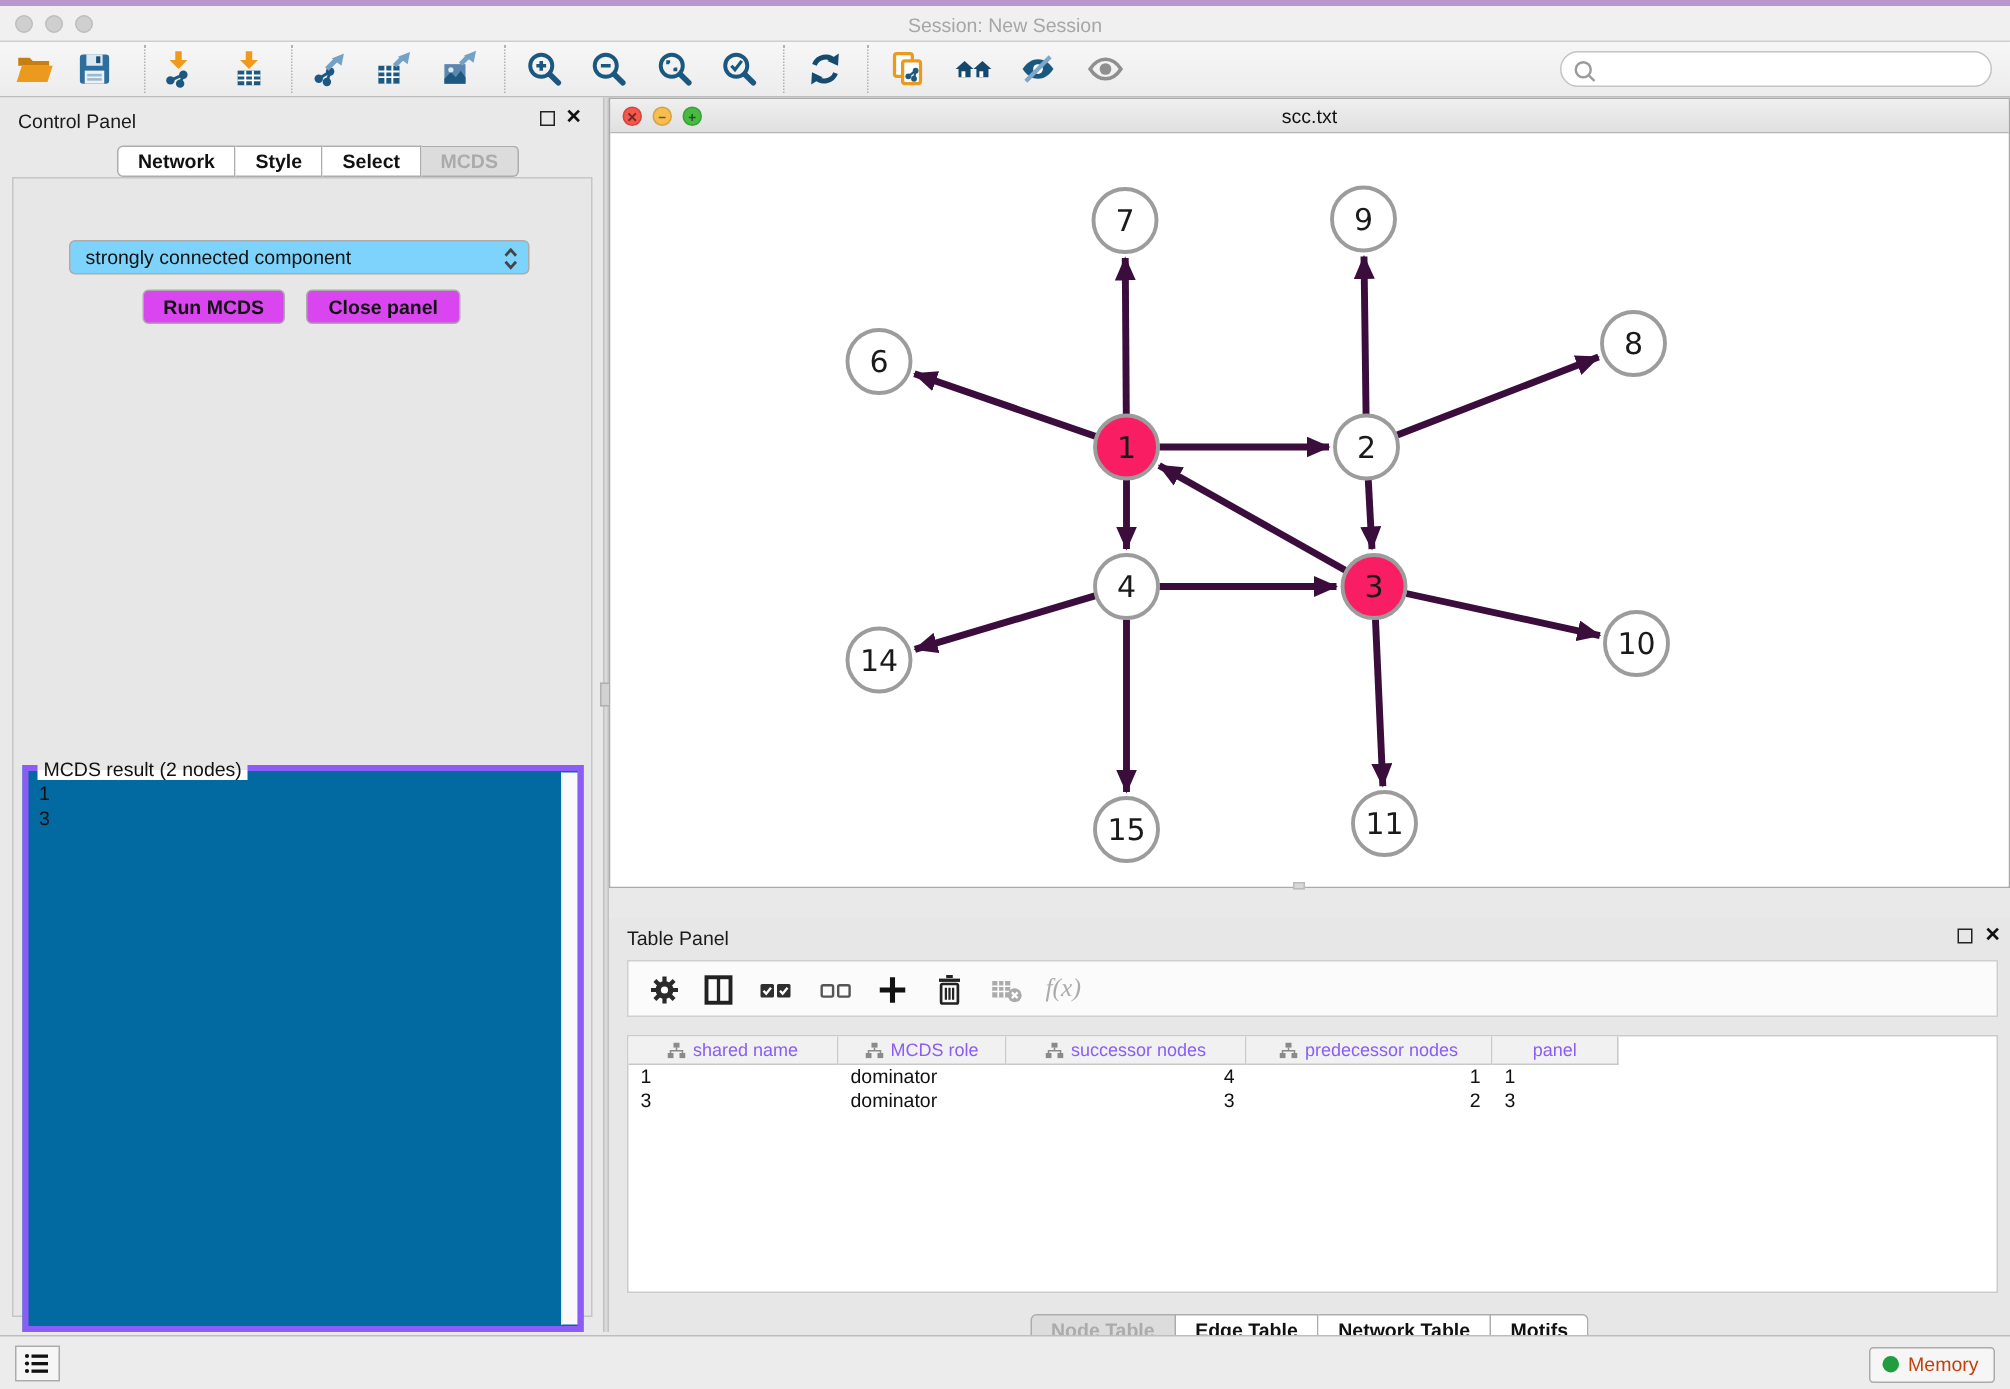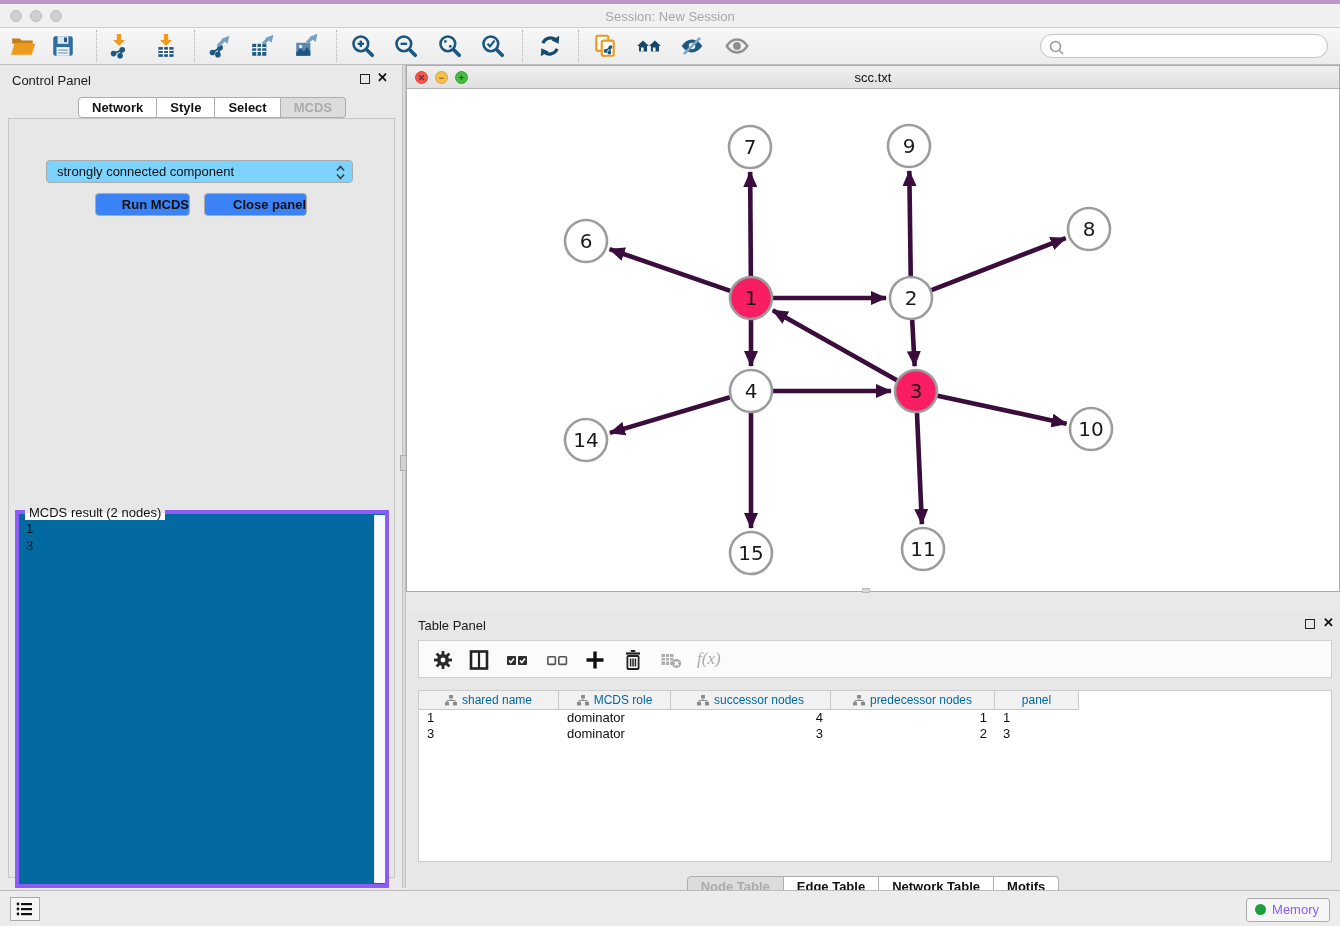--- a/index.html
+++ b/index.html
@@ -28,21 +28,21 @@
   .wbtn-x { position:absolute; top:6px; font-size:13px; font-weight:bold; color:#111; line-height:14px; }
   .tabs-row { position:absolute; display:flex; }
   .tab { height:21px; line-height:19px; padding:0 13px; font-size:13px; font-weight:bold; background:#fff; border:1px solid #ADADAD; border-left:none; color:#111; text-align:left; }
   .tab:first-child { border-left:1px solid #ADADAD; border-radius:4px 0 0 4px; }
   .tab:last-child { border-radius:0 4px 4px 0; }
   .tab.active { background:#DCDCDC; color:#ABABAB; }
   .ctl-inner { position:absolute; left:8px; top:53px; width:387px; height:760px; background:#E7E7E7; border:1px solid #C6C6C6; }
   .opt-label { position:absolute; left:0; width:100%; top:19px; text-align:center; font-size:13px; color:#111; }
   .dropdown { position:absolute; left:37px; top:41px; width:307px; height:23px; background:#7dd3fc; border:1px solid #ABABAB; border-radius:4px; font-size:13px; line-height:21px; padding-left:10px; color:#111; }
   .dd-stepper { position:absolute; right:6px; top:3px; }
-  .btn { position:absolute; height:23px; background:#3b82f6; border:1px solid #ABABAB; border-radius:4px; font-size:13px; font-weight:bold; color:#111; text-align:right; line-height:21px; }
+  .btn { position:absolute; height:23px; background:#d946ef; border:1px solid #ABABAB; border-radius:4px; font-size:13px; font-weight:bold; color:#111; text-align:center; line-height:21px; }
   .result-box { position:absolute; left:6px; top:391px; width:374px; height:378px; border:4px solid #8b5cf6; background:#0369a1; }
   .result-legend { position:absolute; left:6px; top:-9px; padding:0 4px; font-size:13px; color:#111; background:linear-gradient(#E7E7E7 55%, #FFFFFF 55%); }
   .result-lines { position:absolute; left:0; top:2px; padding:4px 7px; font-size:13px; line-height:17px; color:#111; }
   .result-scroll { position:absolute; right:0; top:1px; bottom:1px; width:11px; background:#FAFAFA; border-left:1px solid #E6E6E6; }
 
   
   .vdiv { position:absolute; left:402px; top:65px; width:4px; height:823px; background:#DADADA; border-left:1px solid #C2C2C2; border-right:1px solid #C2C2C2; }
   .vdiv-handle { position:absolute; left:-3px; top:390px; width:8px; height:16px; background:#D2D2D2; border:1px solid #AFAFAF; }
 
   
@@ -54,30 +54,30 @@
   .graph-label { font-family:"DejaVu Sans", sans-serif; font-size:20px; fill:#1A1A1A; }
   .net-resize { position:absolute; left:455px; bottom:-2px; width:8px; height:5px; background:#D8D8D8; border:1px solid #BBB; }
 
   
   .tblpanel { position:absolute; left:406px; top:612px; width:934px; height:292px; background:#E7E7E7; }
   .tbl-toolbar { position:absolute; left:12px; right:8px; top:28px; height:38px; background:#FBFBFB; border:1px solid #CFCFCF; }
   .tt-ic { position:absolute; top:7px; width:24px; height:24px; }
   .fx-label { position:absolute; top:8px; font-family:"Liberation Serif", serif; font-style:italic; font-size:17px; color:#ABABAB; }
   .tbl { position:absolute; left:12px; right:8px; top:78px; height:172px; background:#fff; border:1px solid #CCC; }
   .tbl-header { position:absolute; left:0; top:0; height:19px; display:flex; }
-  .th { height:19px; background:#F1F1F1; border-right:1px solid #C9C9C9; border-bottom:1px solid #C9C9C9; font-size:12px; color:#0369a1; display:flex; align-items:center; justify-content:center; gap:5px; }
+  .th { height:19px; background:#F1F1F1; border-right:1px solid #C9C9C9; border-bottom:1px solid #C9C9C9; font-size:12px; color:#8b5cf6; display:flex; align-items:center; justify-content:center; gap:5px; }
   .tbl-body { position:absolute; left:0; top:19px; }
   .tr { display:flex; height:16px; }
   .td { font-size:13px; color:#111; line-height:16px; padding:0 8px; overflow:hidden; white-space:nowrap; }
   .tbl-tabs { position:absolute; left:0; right:0; top:264px; display:flex; justify-content:center; }
 
   
   .statusbar { position:absolute; left:0; top:890px; width:100%; height:36px; background:#ECECEC; border-top:1px solid #BDBDBD; }
   .list-btn { position:absolute; left:10px; top:6px; width:30px; height:24px; background:#F6F6F6; border:1px solid #ABABAB; }
-  .mem-btn { position:absolute; right:10px; top:7px; height:24px; padding:0 10px 0 8px; background:#F6F6F6; border:1px solid #ABABAB; border-radius:3px; font-size:13px; color:#8b5cf6; line-height:22px; }
+  .mem-btn { position:absolute; right:10px; top:7px; height:24px; padding:0 10px 0 8px; background:#F6F6F6; border:1px solid #ABABAB; border-radius:3px; font-size:13px; color:#c2410c; line-height:22px; }
   .mem-dot { display:inline-block; width:11px; height:11px; border-radius:50%; background:#1E9E3E; margin-right:6px; vertical-align:-1px; }
 </style>
 </head>
 <body>
 
 <div class="app">
 
   <div class="mac-strip"></div>
   <div class="titlebar">
     <div class="tl-dot" style="left:10px"></div>

